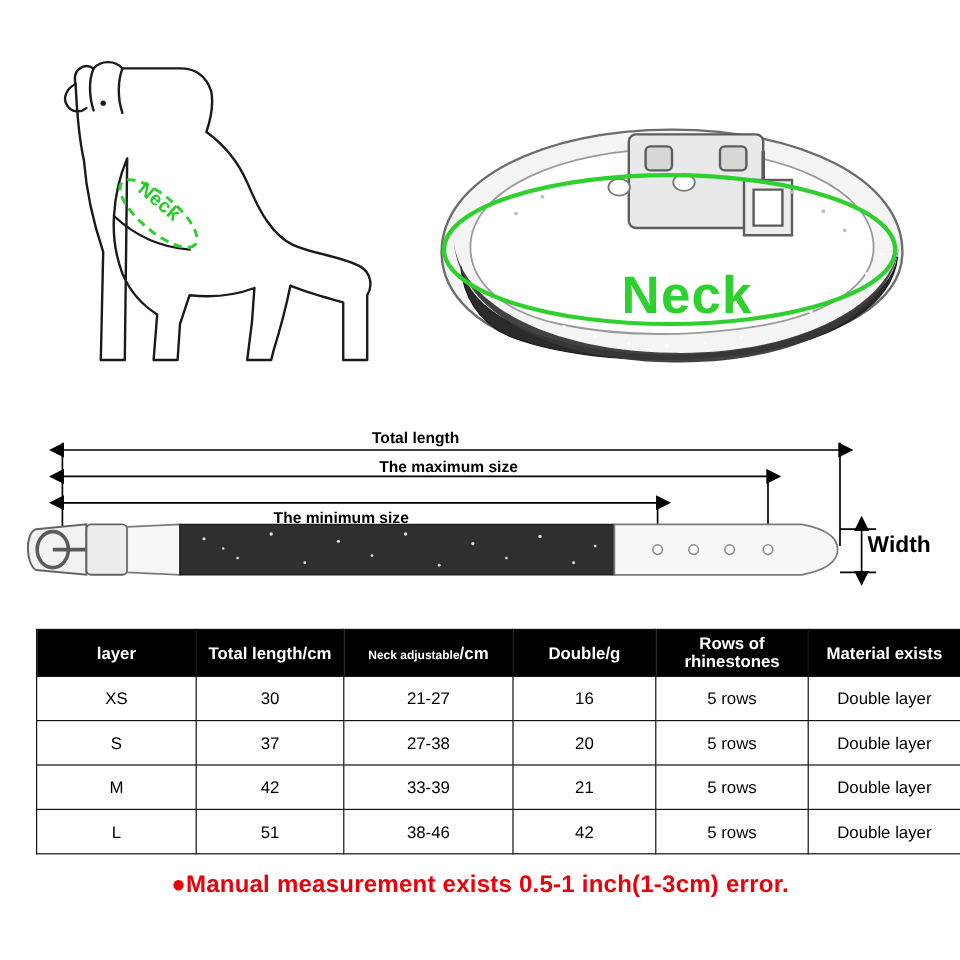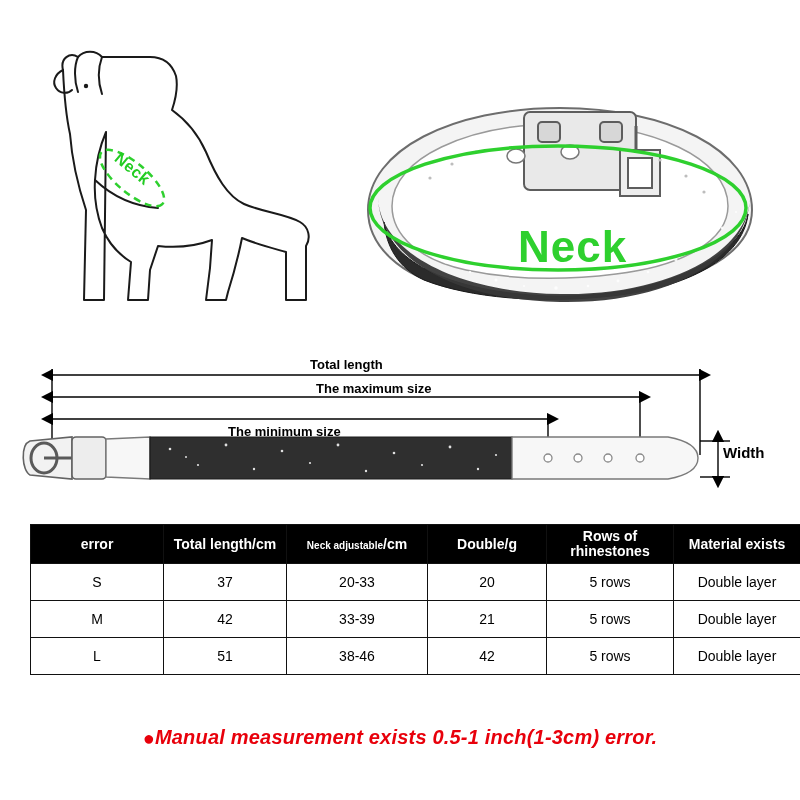--- a/index.html
+++ b/index.html
@@ -64,21 +64,21 @@
   .m-label {
     position: absolute;
     font-size: 13px;
     font-weight: bold;
     color: #000;
     white-space: nowrap;
   }
   .m-total   { left: 310px; top: 357px; }
   .m-max     { left: 316px; top: 381px; }
   .m-min     { left: 228px; top: 424px; }
-  .m-width   { left: 723px; top: 444px; font-size: 15px; }
+  .m-width   { left: 723px; top: 444px; font-size: 19px; }
 
   
   .table-wrap {
     position: absolute;
     left: 30px;
     top: 524px;
     width: 740px;
   }
   table.size-table {
     border-collapse: collapse;
@@ -112,21 +112,20 @@
   .note {
     position: absolute;
     left: 0;
     top: 726px;
     width: 800px;
     text-align: center;
     color: #e8000b;
     font-size: 20px;
     font-weight: bold;
     letter-spacing: 0.2px;
-    font-style: italic;
   }
   .note .dot {
     font-size: 20px;
     vertical-align: middle;
   }
 </style>
 </head>
 <body>
 
 <div id="page">
@@ -318,37 +317,45 @@
 
   <div class="m-label m-total">Total length</div>
   <div class="m-label m-max">The maximum size</div>
   <div class="m-label m-min">The minimum size</div>
   <div class="m-label m-width">Width</div>
 
   <div class="table-wrap">
     <table class="size-table">
       <thead>
         <tr>
-          <th style="width:128px" class="th-size">error</th>
+          <th style="width:128px" class="th-size">layer</th>
           <th style="width:118px">
             <span class="th-main">Total length</span><span class="th-main">/cm</span>
           </th>
           <th style="width:136px">
             <span class="th-small">Neck adjustable</span><span class="th-main">/cm</span>
           </th>
           <th style="width:114px" class="th-main">Double/g</th>
           <th style="width:122px" class="th-two">Rows of rhinestones</th>
           <th style="width:122px" class="th-main">Material exists</th>
         </tr>
       </thead>
       <tbody>
         <tr>
+          <td class="col-first">XS</td>
+          <td>30</td>
+          <td class="nudge-a">21-27</td>
+          <td>16</td>
+          <td>5 rows</td>
+          <td>Double layer</td>
+        </tr>
+        <tr>
           <td class="col-first">S</td>
           <td>37</td>
-          <td class="nudge-a">20-33</td>
+          <td class="nudge-a">27-38</td>
           <td>20</td>
           <td>5 rows</td>
           <td>Double layer</td>
         </tr>
         <tr>
           <td class="col-first">M</td>
           <td>42</td>
           <td class="nudge-a">33-39</td>
           <td>21</td>
           <td>5 rows</td>

